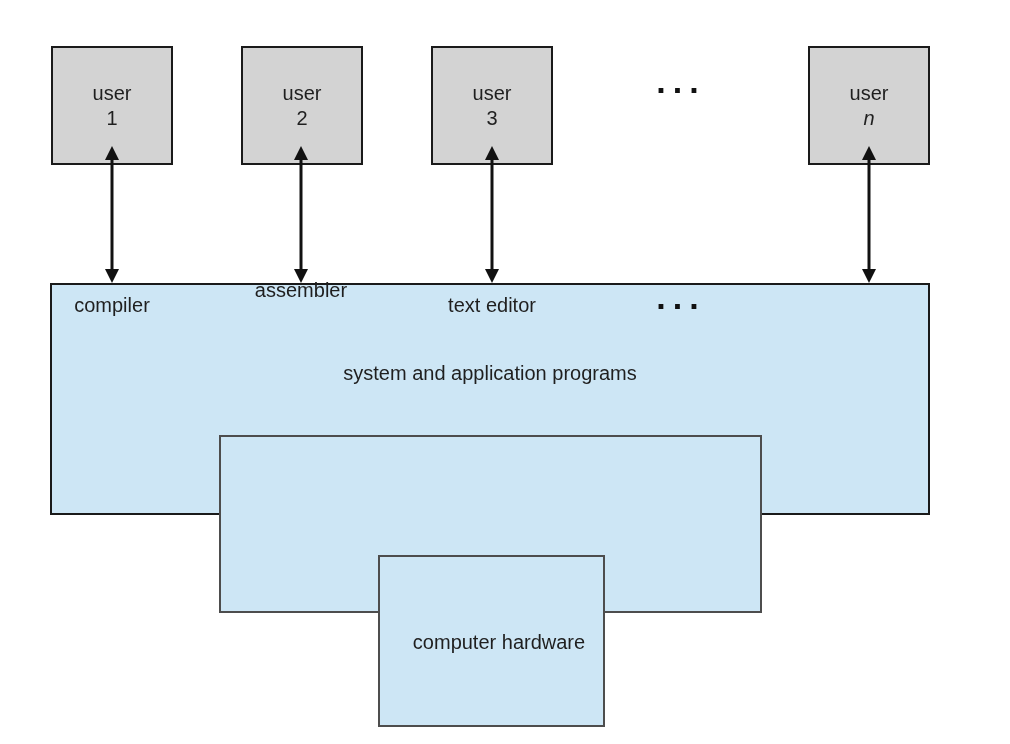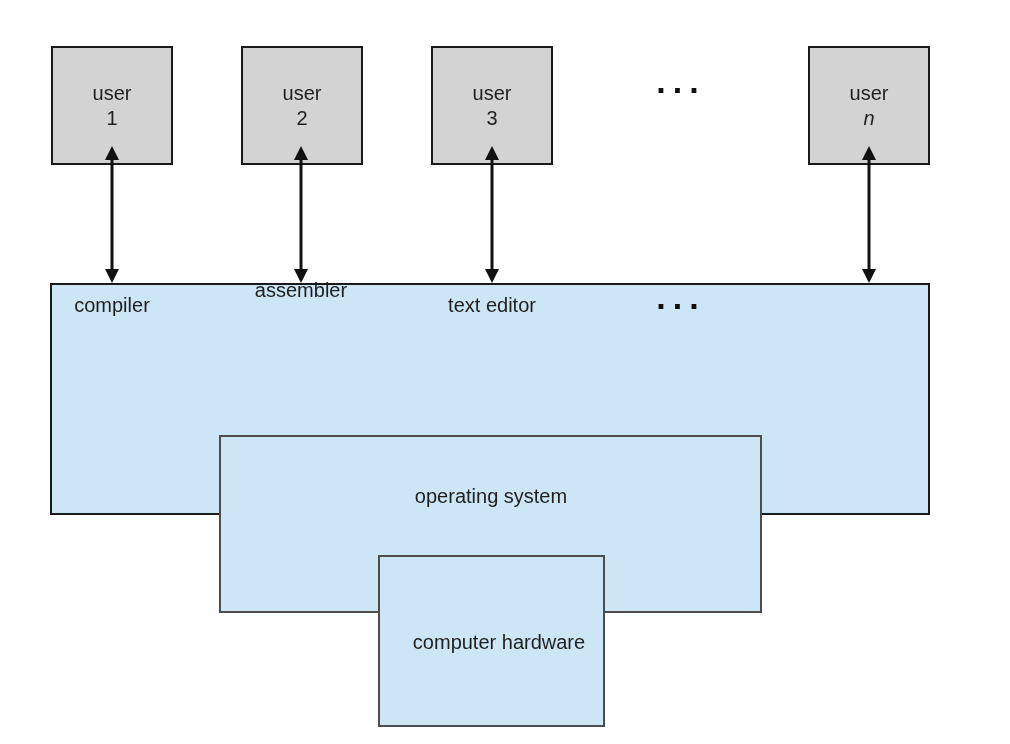--- a/index.html
+++ b/index.html
@@ -75,20 +75,20 @@
     <polygon points="8,0 1,14 15,14" fill="#111"></polygon>
     <polygon points="8,137 1,123 15,123" fill="#111"></polygon>
   </svg>
 
   <div class="band" id="apps-band"></div>
 
   <div class="lbl" style="left:112px;top:294px;">compiler</div>
   <div class="lbl" style="left:301px;top:279px;">assembler</div>
   <div class="lbl" style="left:492px;top:294px;">text editor</div>
   <div class="dots" style="left:681px;top:280px;">...</div>
+  <div class="lbl" style="left:490px;top:362px;">system and application programs</div>
 
   <div class="band" id="os-band"></div>
-  <div class="lbl" style="left:491px;top:485px;">operating system</div>
 
   <div class="band" id="hw-band"></div>
   <div class="lbl" style="left:491px;top:631px;margin-left:8px;">computer hardware</div>
 
 </div>
 
 </body></html>

